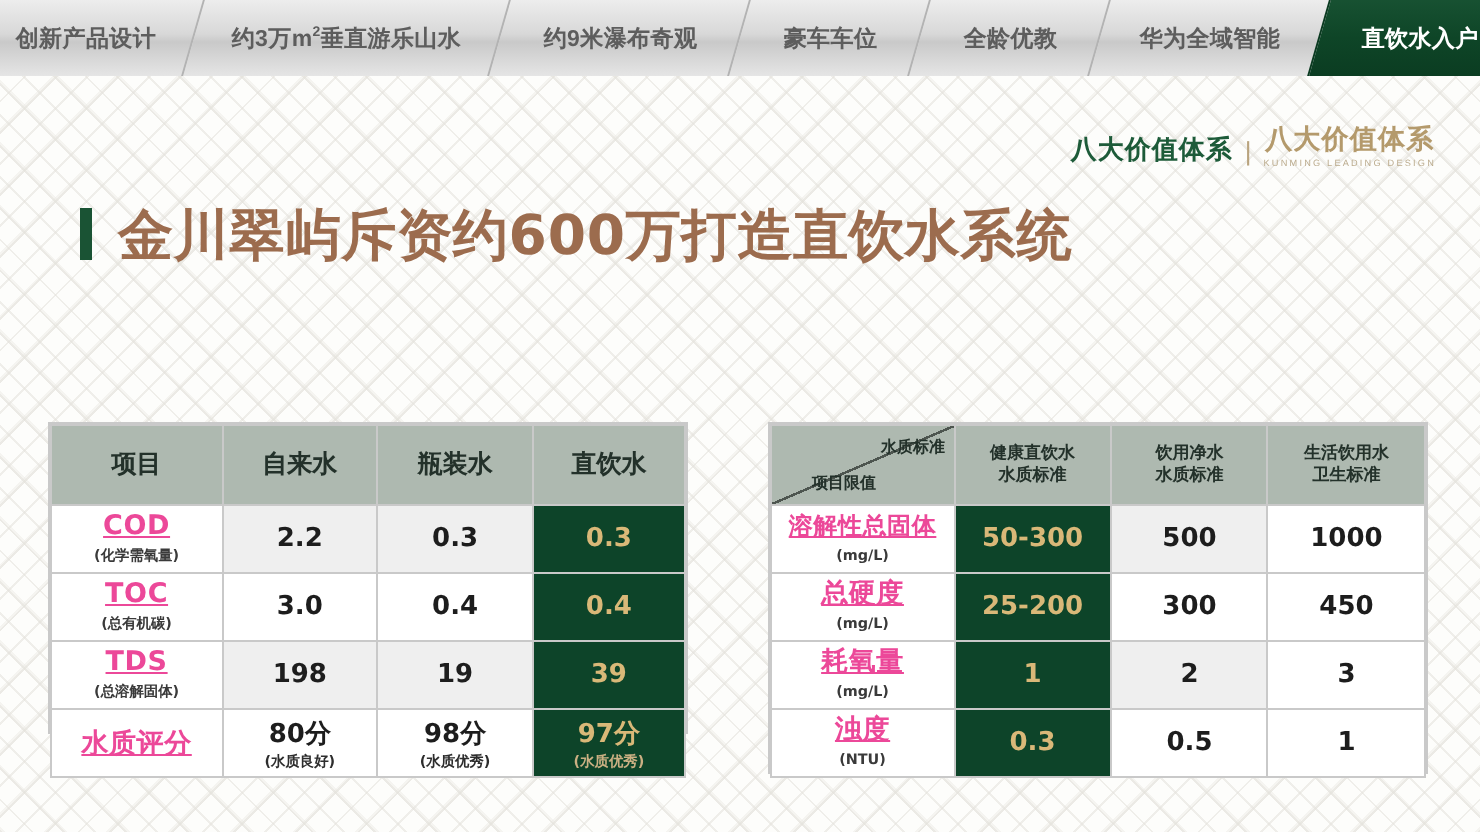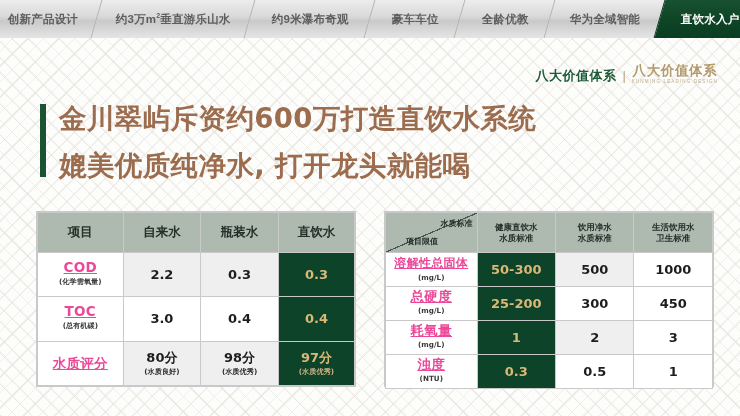--- a/index.html
+++ b/index.html
@@ -134,21 +134,21 @@
     font-family: "DejaVu Sans", sans-serif;
   }
 
   
   .tbl-wrap {
     position: absolute;
     z-index: 4;
     background: #ffffff;
     border: 1px solid #c9c9c9;
   }
-  #table-left  { left: 36px;  top: 211px; width: 320px; height: 176px; }
+  #table-left  { left: 24px;  top: 211px; width: 320px; height: 156px; }
   #table-right { left: 384px; top: 211px; width: 330px; height: 176px; }
 
   table {
     width: 100%;
     height: 100%;
     border-collapse: collapse;
     table-layout: fixed;
   }
   th, td {
     border: 1px solid #c9c9c9;
@@ -269,21 +269,20 @@
     <div class="brand-right">
       <div class="brand-gold">八大价值体系</div>
       <div class="brand-en">KUNMING LEADING DESIGN</div>
     </div>
   </div>
 
   <div class="headline">
     <div class="headline-bar"></div>
     <div class="headline-text">
       <div>金川翠屿斥资约600万打造直饮水系统</div>
-      <div>媲美优质纯净水, 打开龙头就能喝</div>
     </div>
   </div>
 
   <div class="tbl-wrap" id="table-left">
     <table>
       <thead>
         <tr>
           <th style="width:27%">项目</th>
           <th style="width:24.5%">自来水</th>
           <th style="width:24.5%">瓶装水</th>
@@ -301,20 +300,29 @@
           <td class="greencell">0.3</td>
         </tr>
         <tr>
           <td class="rowlab">
             <span class="main">TOC</span>
             <span class="sub">(总有机碳)</span>
           </td>
           <td class="alt">3.0</td>
           <td class="alt">0.4</td>
           <td class="greencell">0.4</td>
+        </tr>
+        <tr>
+          <td class="rowlab">
+            <span class="main">TDS</span>
+            <span class="sub">(总溶解固体)</span>
+          </td>
+          <td class="alt">198</td>
+          <td class="alt">19</td>
+          <td class="greencell">39</td>
         </tr>
         <tr>
           <td class="rowlab">
             <span class="main">水质评分</span>
           </td>
           <td class="alt">
             <span>80分</span>
             <span class="sub2">(水质良好)</span>
           </td>
           <td class="alt">

